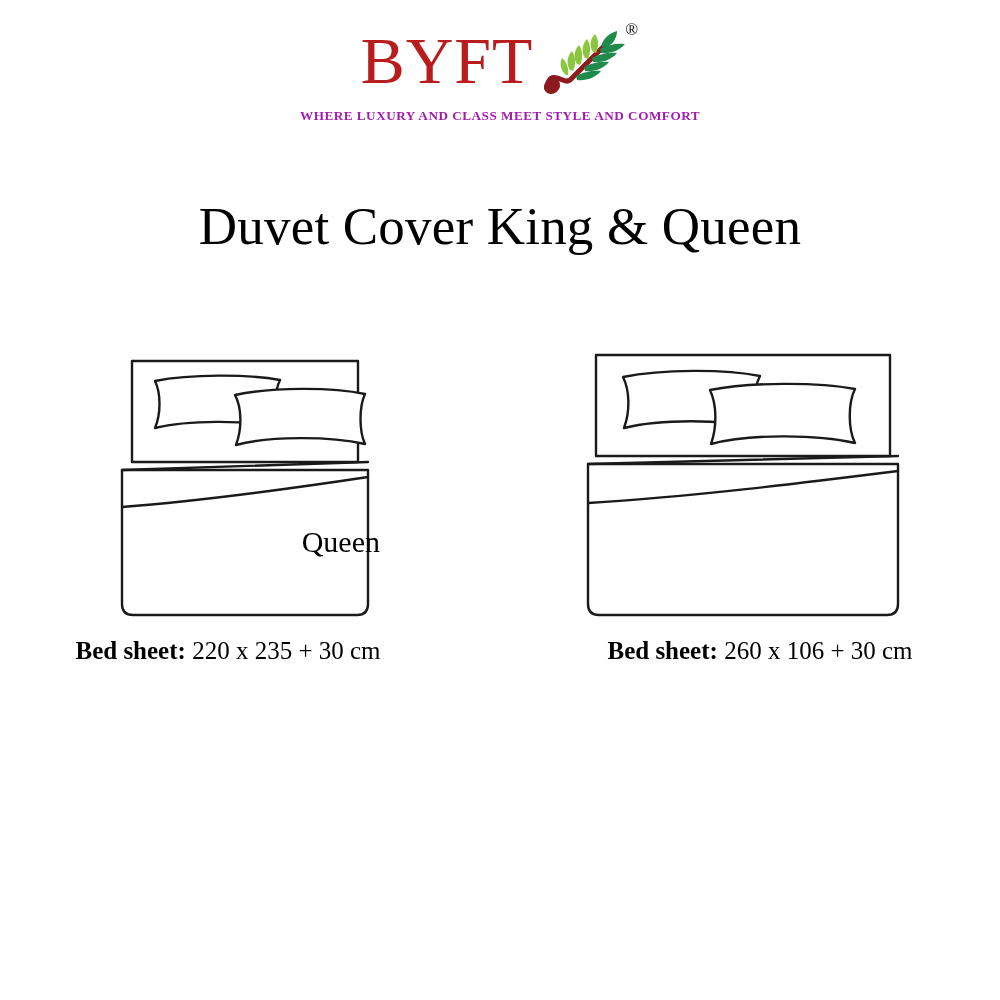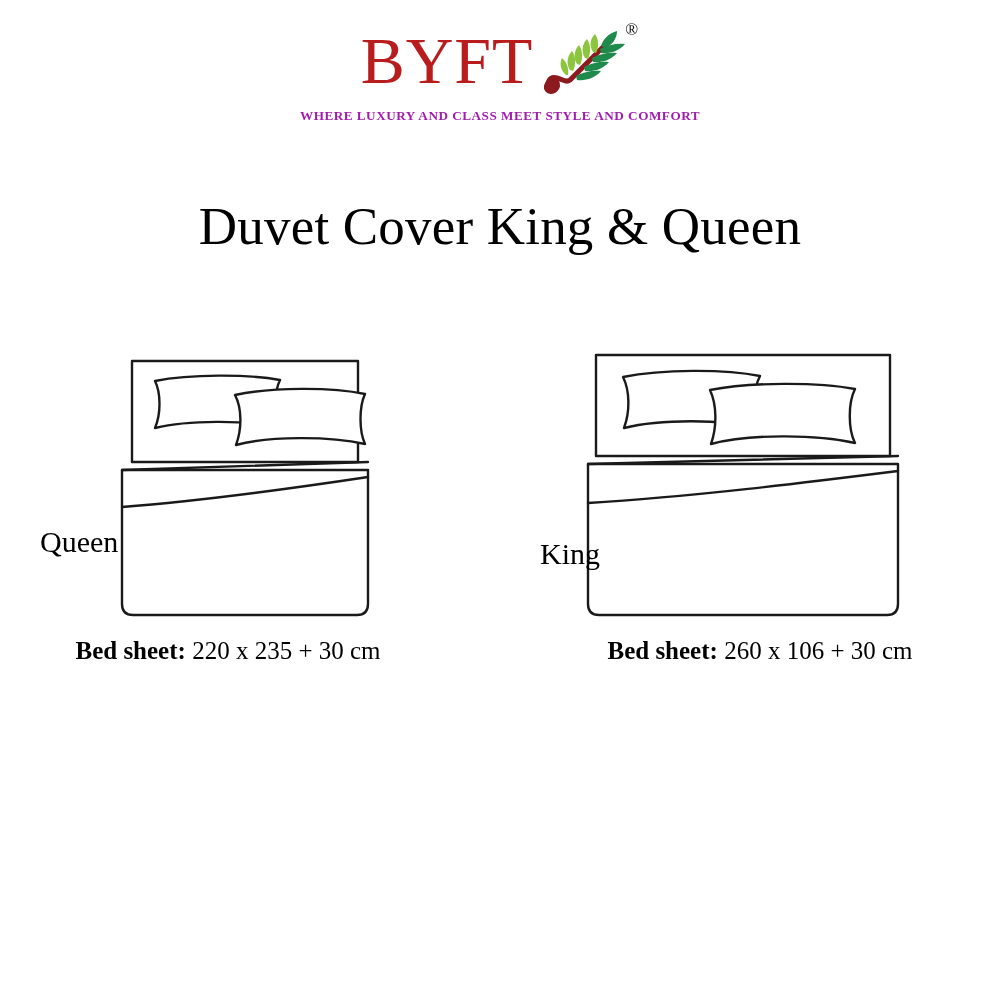--- a/index.html
+++ b/index.html
@@ -87,21 +87,21 @@
   .bed-figure {
     position: relative;
     width: 420px;
     height: 288px;
   }
   .bed-figure svg {
     display: block;
   }
   .bed-size-label {
     position: absolute;
-    text-align: left;
+    text-align: right;
     font-family: "Liberation Serif", serif;
     font-size: 30px;
     color: #000000;
     white-space: nowrap;
   }
   .bed-panel.queen .bed-size-label {
     left: 0; width: 340px; top: 185px;
   }
   .bed-panel.king .bed-size-label {
     left: 0; width: 420px; top: 197px;
@@ -204,21 +204,20 @@
 
           <path d="M48 163 C150 157 270 142 358 131" fill="none"></path>
 
           <path d="M83 37 C122 29 185 29 220 36 C213 49 213 74 220 88
                    C182 79 120 79 84 88 C90 72 90 51 83 37 Z"></path>
 
           <path d="M170 50 C210 42 278 42 315 49 C308 63 308 89 315 103
                    C276 94 209 94 171 104 C177 87 177 65 170 50 Z"></path>
         </g>
       </svg>
-      <div class="bed-size-label">King</div>
     </div>
 
     <div class="bed-caption">
       <span class="caption-key">Bed sheet:</span>
       <span class="caption-value">260 x 106 + 30 cm</span>
     </div>
   </div>
 
 </div>
 

